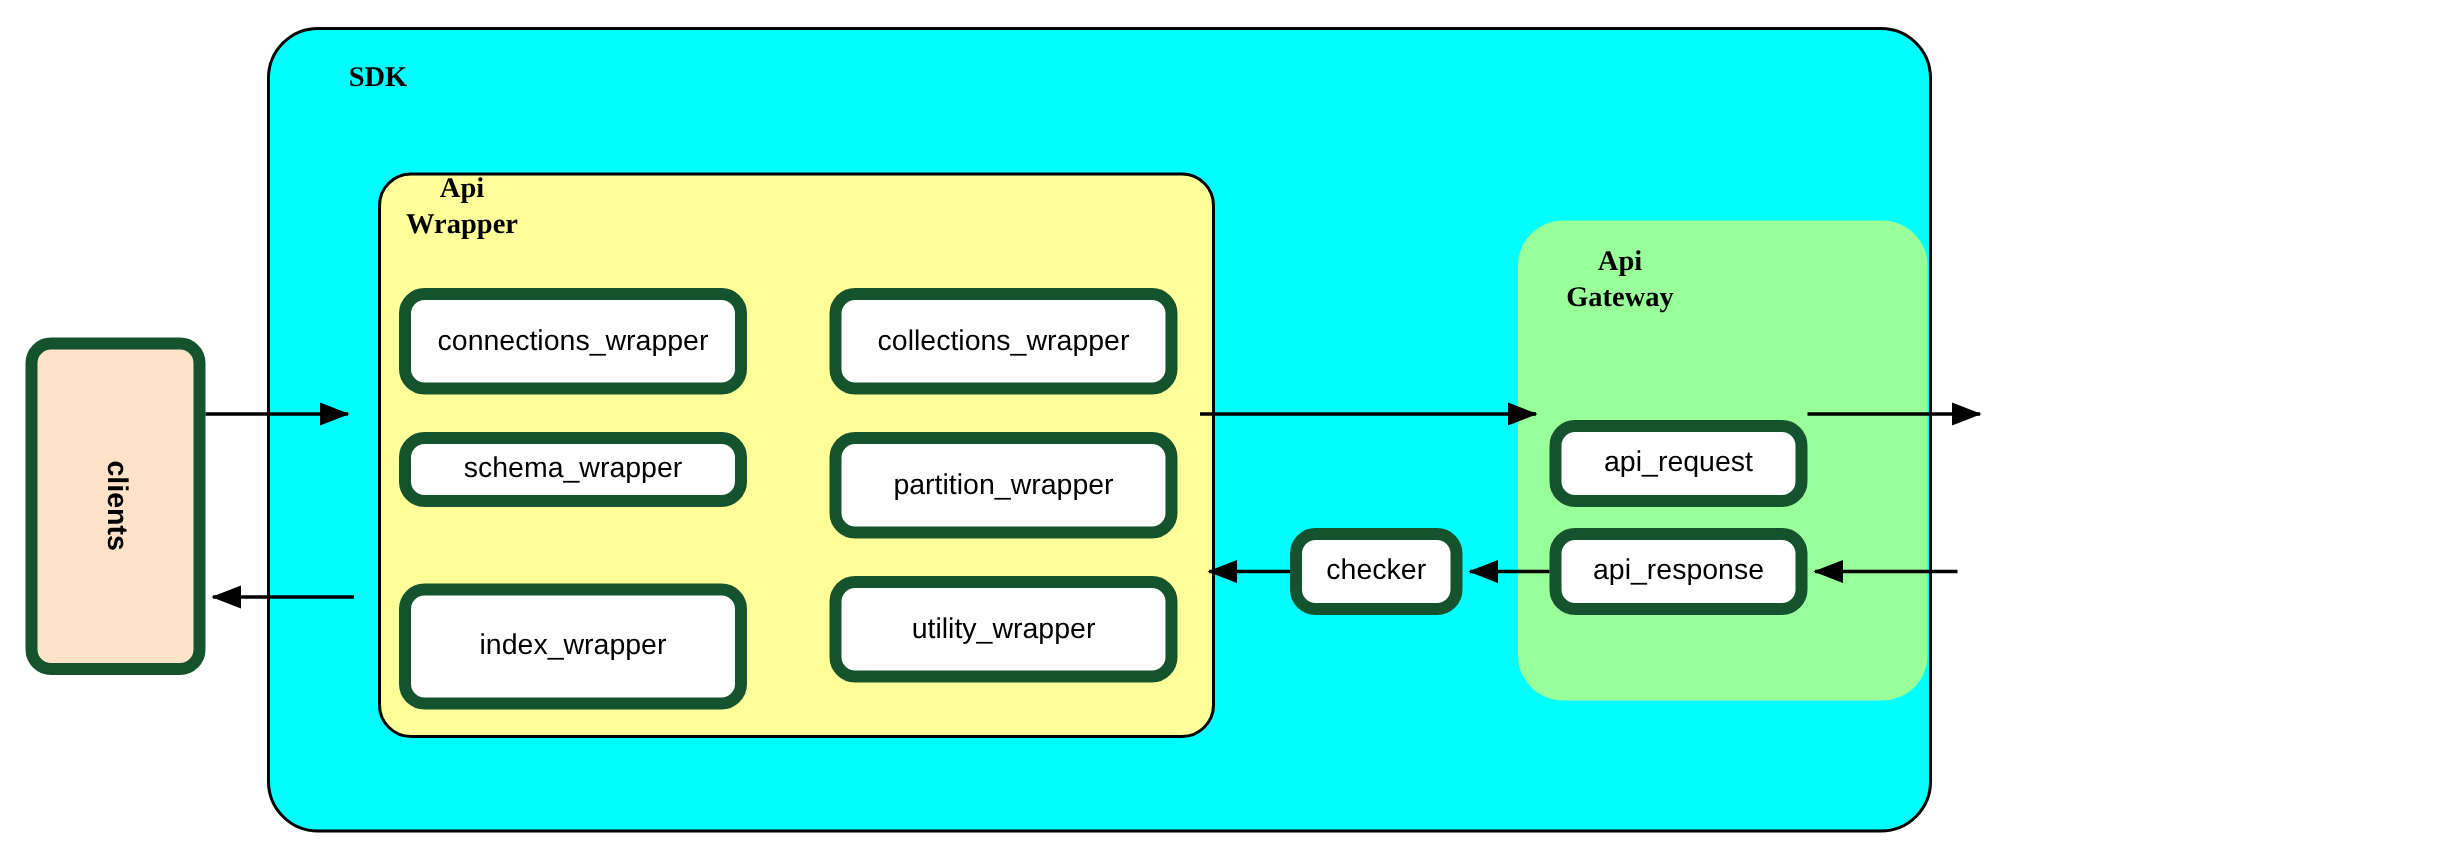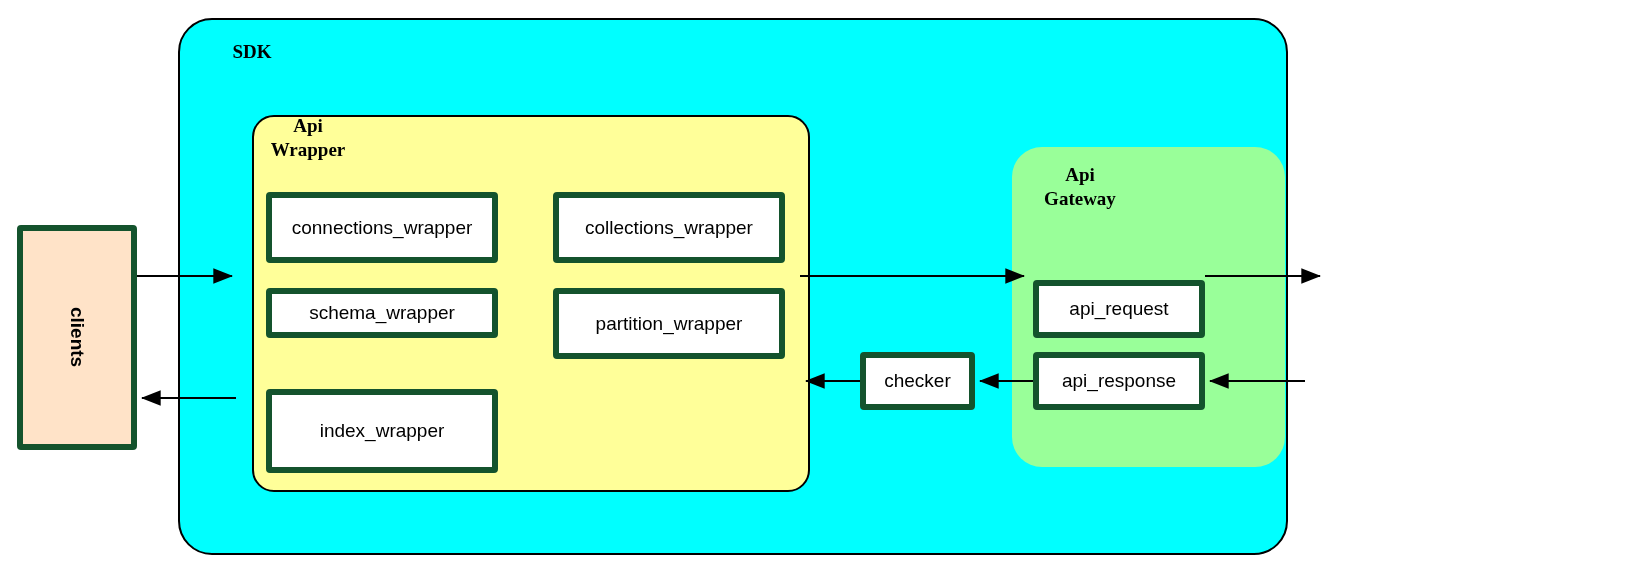--- a/index.html
+++ b/index.html
@@ -74,22 +74,22 @@
   .gateway-title {
     left: 1030px;
     top: 163px;
     width: 100px;
   }
   
   .node {
     position: absolute;
     box-sizing: border-box;
     background: #ffffff;
-    border: 6px solid #14532d;
-    border-radius: 4px;
+    border: 8px solid #14532d;
+    border-radius: 17px;
     display: flex;
     align-items: center;
     justify-content: center;
     font-size: 19px;
     color: #000000;
     text-align: center;
   }
   .w-connections { left: 266px; top: 192px; width: 232px; height: 71px; }
   .w-collections { left: 553px; top: 192px; width: 232px; height: 71px; }
   .w-schema      { left: 266px; top: 288px; width: 232px; height: 50px; text-align: center; }
@@ -146,20 +146,21 @@
   <div class="group-title wrapper-title">Api
 Wrapper</div>
   <div class="group-title gateway-title">Api
 Gateway</div>
 
   <div class="node w-connections">connections_wrapper</div>
   <div class="node w-collections">collections_wrapper</div>
   <div class="node w-schema">schema_wrapper</div>
   <div class="node w-partition">partition_wrapper</div>
   <div class="node w-index">index_wrapper</div>
+  <div class="node w-utility">utility_wrapper</div>
 
   <div class="node n-api-request">api_request</div>
   <div class="node n-api-response">api_response</div>
 
   <div class="node n-checker">checker</div>
 
   <div class="node n-clients">
     <span class="vertical-label">clients</span>
   </div>
 

